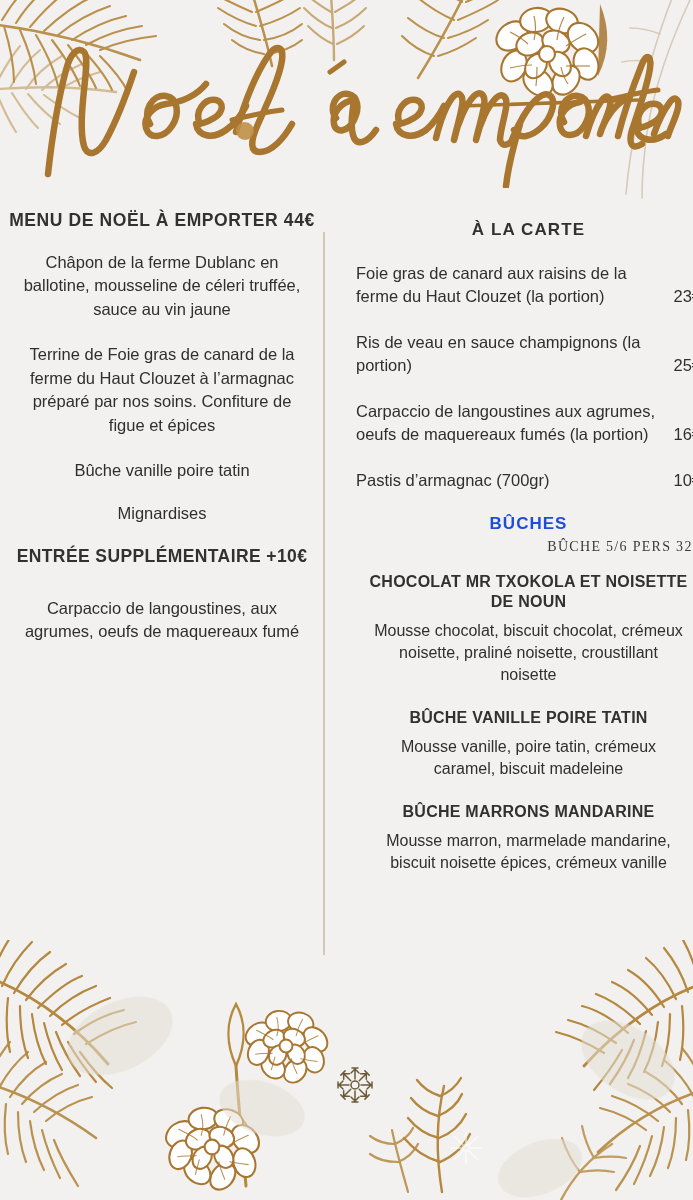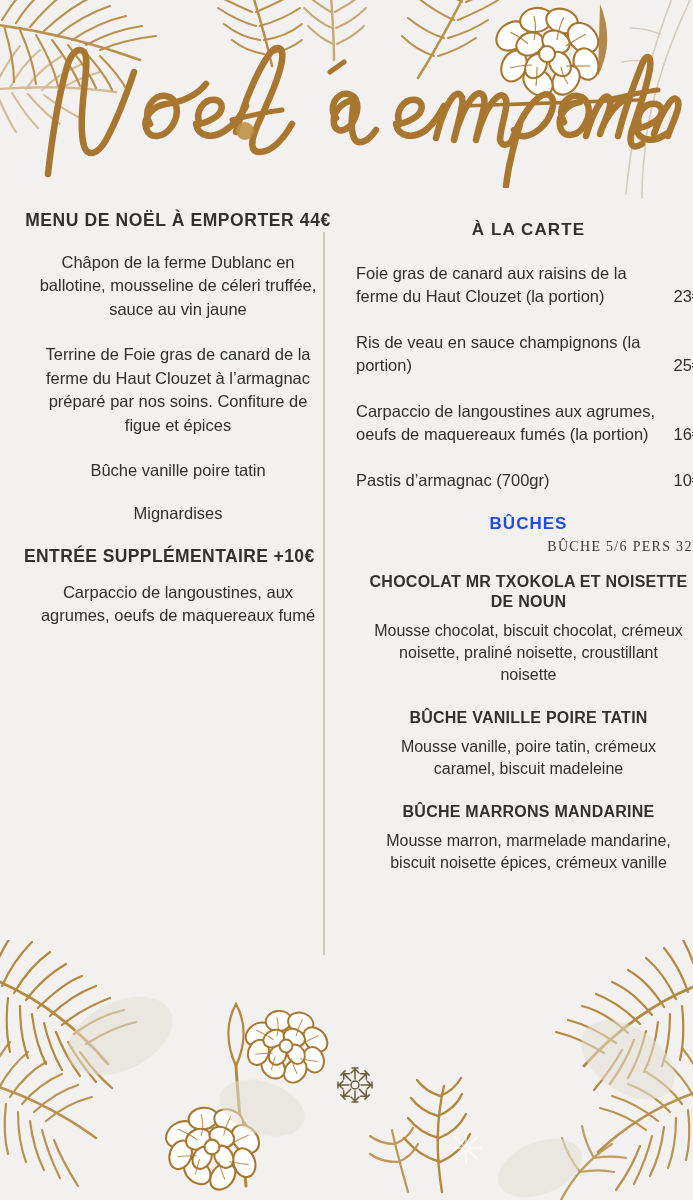--- a/index.html
+++ b/index.html
@@ -23,36 +23,36 @@
   #title-wrap{position:absolute;left:0;top:28px;width:693px;height:160px;z-index:3;}
 
   
   .content{position:absolute;left:0;top:210px;width:693px;z-index:4;}
   .divider{
     position:absolute;left:323px;top:232px;width:2px;height:723px;
     background:#cfc6ae;z-index:4;opacity:.95;
   }
 
   .col{position:absolute;top:0;}
-  .col-left{left:24px;width:308px;}
+  .col-left{left:8px;width:308px;}
   .col-right{left:356px;width:345px;}
 
   
   .menu-heading{
     font-weight:bold;font-size:17.5px;letter-spacing:.6px;
     text-align:center;color:#33312f;margin:0 0 20px 0;line-height:1.2;
   }
   .menu-line{
     text-align:center;font-size:16.5px;line-height:1.42;
     margin:0 0 22px 0;padding:0 14px;color:#2f2f2f;
   }
   .menu-line.tight{margin-bottom:20px;}
   .supp-heading{
     font-weight:bold;font-size:17.5px;letter-spacing:.4px;
-    text-align:left;color:#33312f;margin:2px 0 14px 0;
+    text-align:center;color:#33312f;margin:2px 0 30px 0;
   }
   .bullets{list-style:none;margin:78px 0 0 0;padding:0 6px 0 18px;}
   .bullets li{
     position:relative;font-size:16.5px;line-height:1.45;
     margin-bottom:24px;padding-left:20px;color:#2f2f2f;
   }
   .bullets li:before{
     content:"";position:absolute;left:2px;top:8px;
     width:5px;height:5px;border-radius:50%;background:#2f2f2f;
   }

